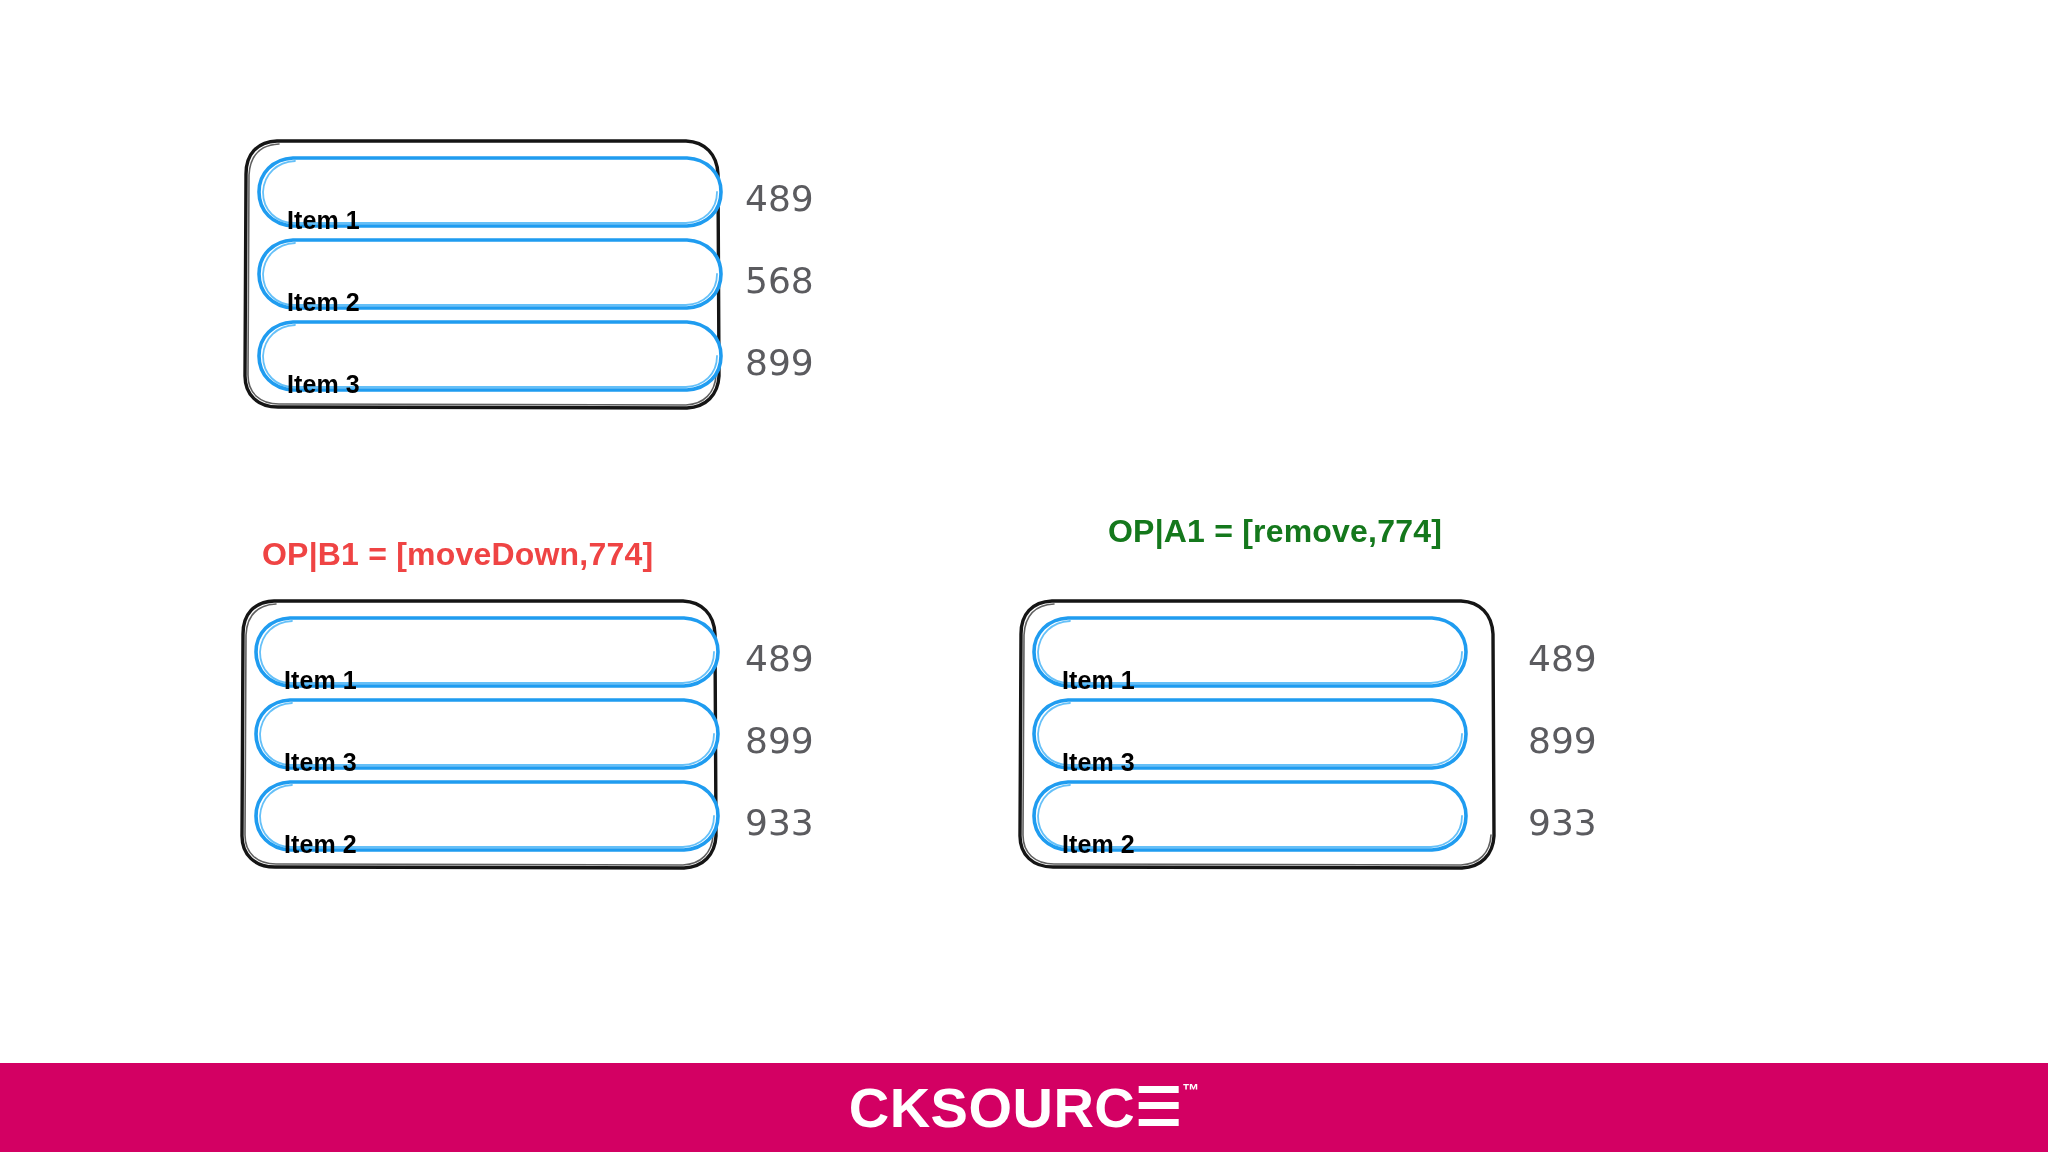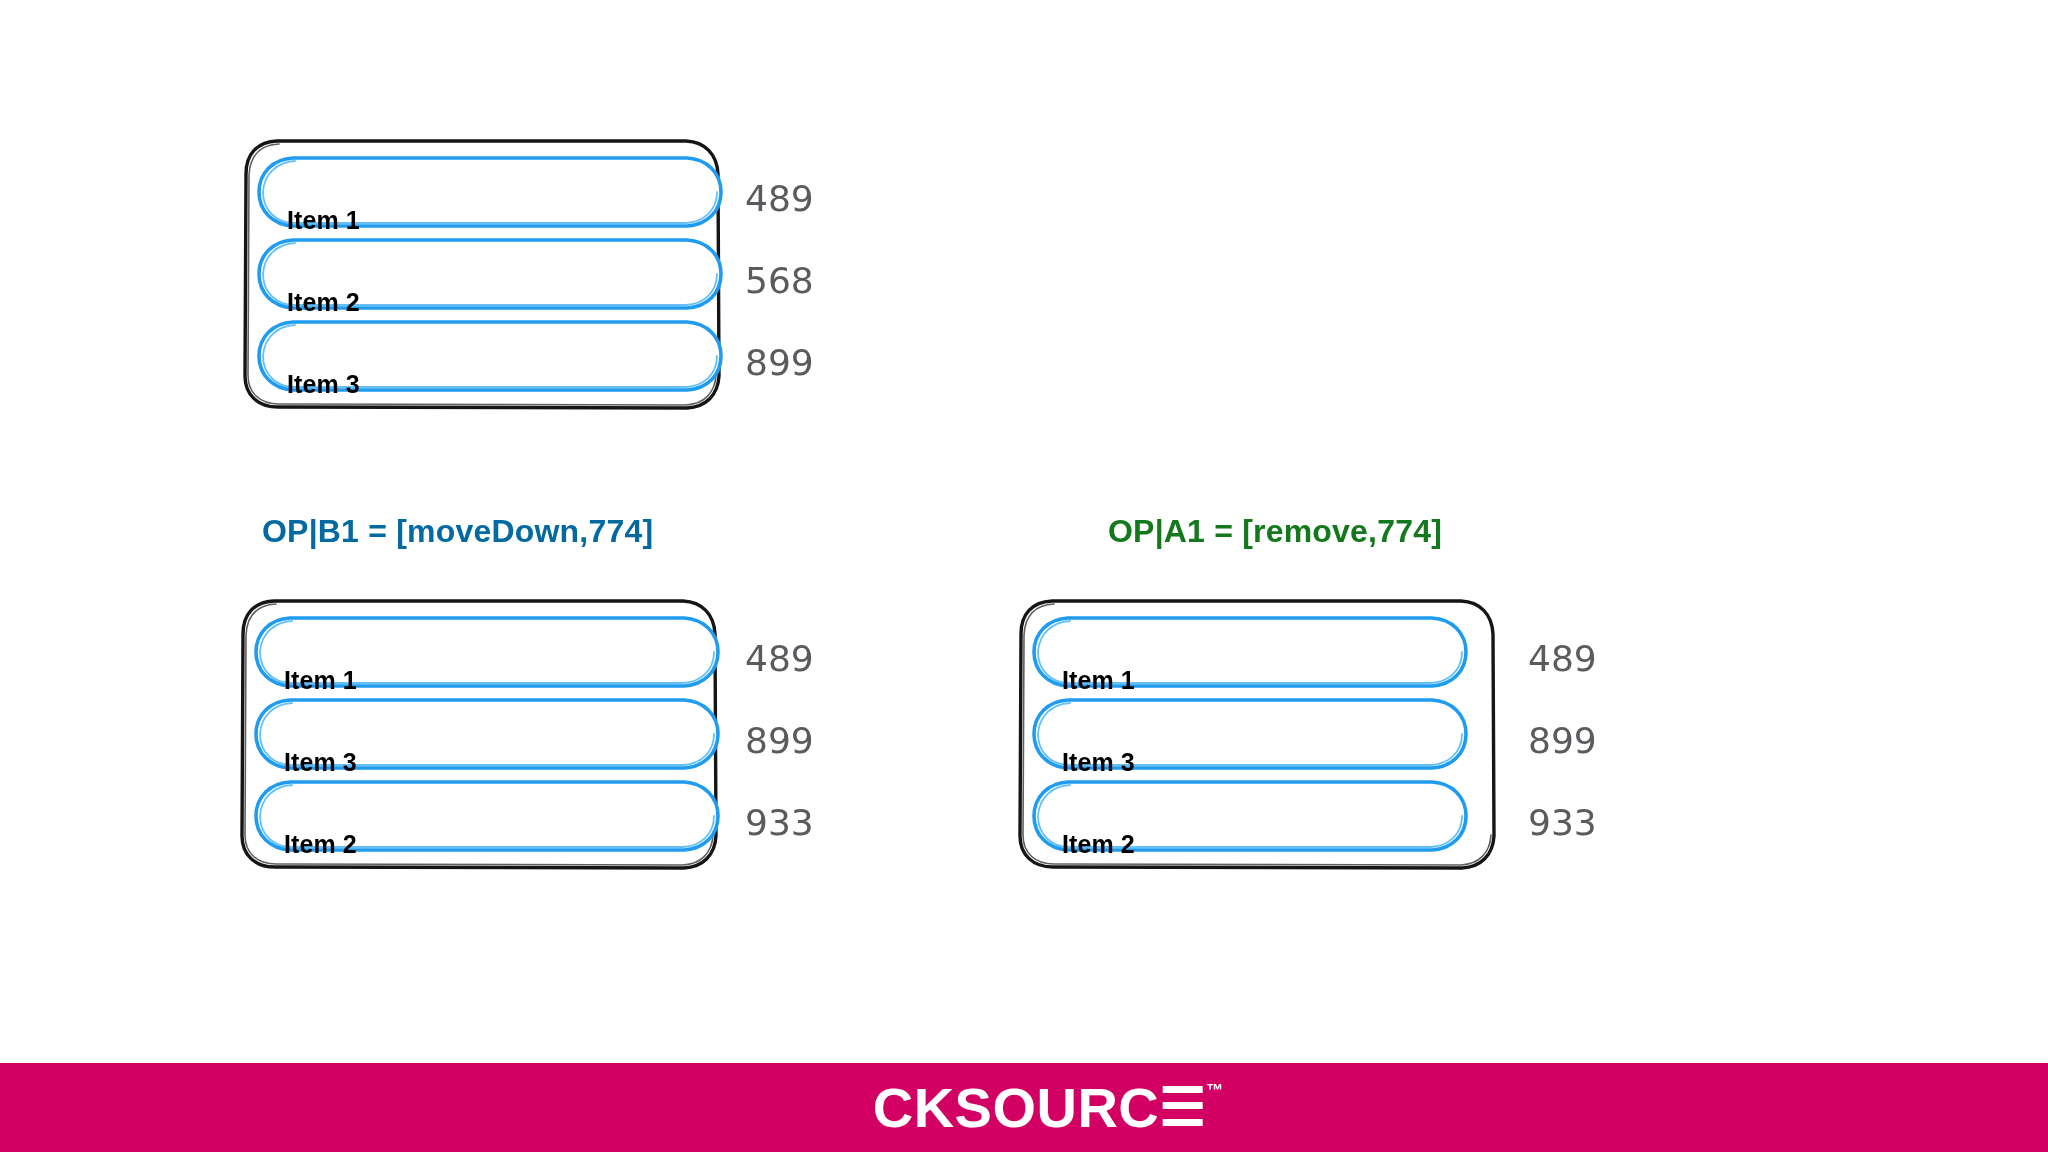--- a/index.html
+++ b/index.html
@@ -91,40 +91,39 @@
   }
 
   
   .op-label {
     position: absolute;
     font-size: 32px;
     font-weight: bold;
     white-space: nowrap;
     letter-spacing: 0.2px;
   }
-  .op-label.op-b { color: #0369a1; }
+  .op-label.op-b { color: #ef4444; margin-top: 23px; }
   .op-label.op-a { color: #14781c; }
 
   
   #footer {
     position: absolute;
     left: 0;
     top: 1063px;
     width: 2048px;
     height: 89px;
     background: #d30063;
   }
   #footer-logo {
     position: absolute;
     left: 50%;
     top: 50%;
     transform: translate(-50%, -50%);
     display: flex;
     align-items: flex-start;
-    margin-left: 24px;
   }
   #footer-logo .logo-word {
     font-size: 56px;
     font-weight: bold;
     color: #ffffff;
     letter-spacing: 0.5px;
     line-height: 1;
     font-family: "Liberation Sans", sans-serif;
   }
   #footer-logo .logo-e {

